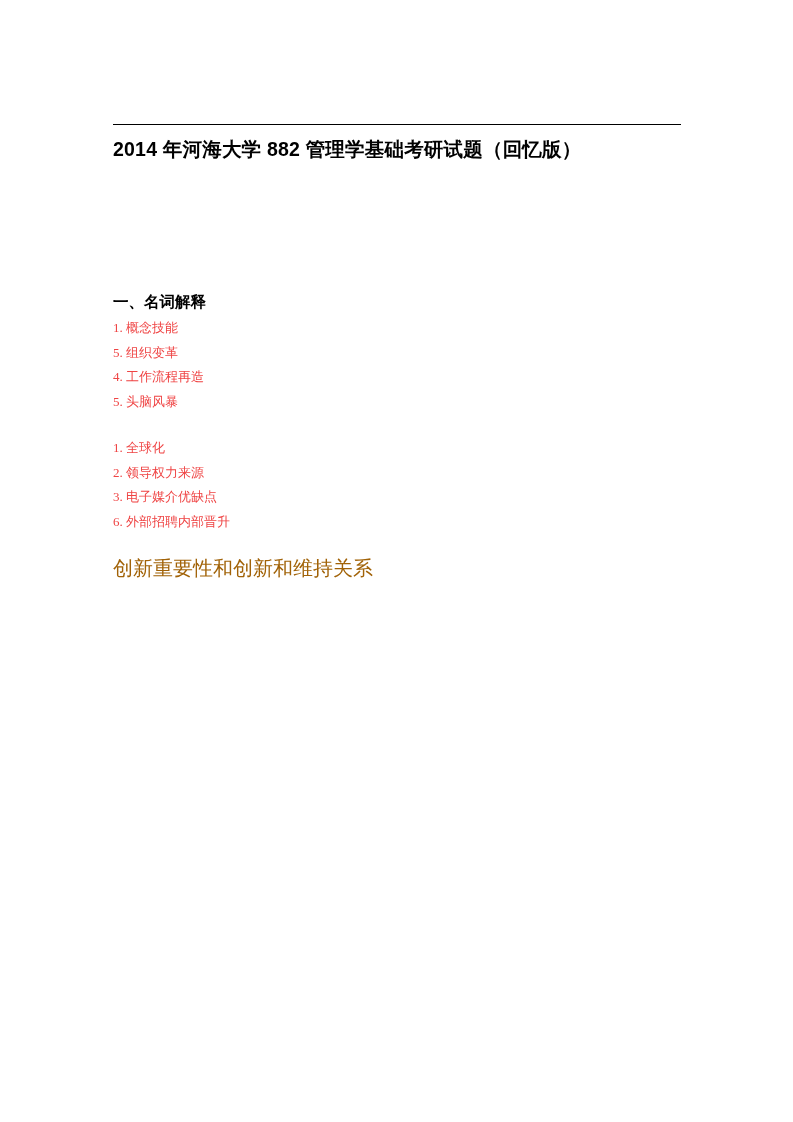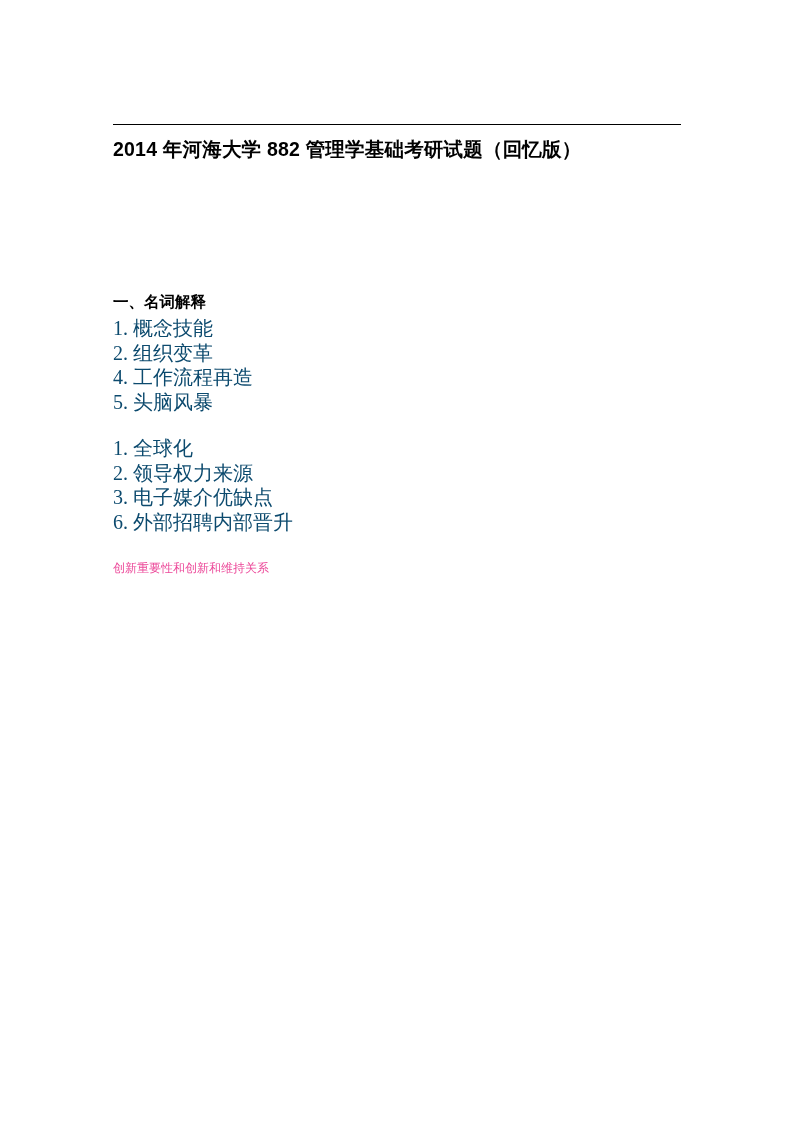--- a/index.html
+++ b/index.html
@@ -59,46 +59,46 @@
   .section-heading {
     font-family: "Liberation Sans", "DejaVu Sans", sans-serif;
     font-weight: bold;
     font-size: 15.5px;
     line-height: 24px;
     color: #000000;
     margin-bottom: 2px;
   }
   .item {
     font-family: "Liberation Serif", "DejaVu Serif", serif;
-    font-size: 20px;
+    font-size: 13px;
     line-height: 24.5px;
-    color: #0c4a6e;
+    color: #ef4444;
   }
   .plain-line {
     font-family: "Liberation Serif", "DejaVu Serif", serif;
-    font-size: 12px;
+    font-size: 20px;
     line-height: 24.5px;
-    color: #ec4899;
+    color: #a16207;
   }
 </style>
 </head>
 <body>
 
 <div class="page">
 
   <div class="header-rule"></div>
 
   <div class="doc-title">2014 年河海大学 882 管理学基础考研试题（回忆版）</div>
 
   <div class="content">
 
     <div class="section">
       <div class="section-heading">一、名词解释</div>
       <div class="item">1. 概念技能</div>
-      <div class="item">2. 组织变革</div>
+      <div class="item">5. 组织变革</div>
       <div class="item">4. 工作流程再造</div>
       <div class="item">5. 头脑风暴</div>
     </div>
 
     <div class="section">
       <div class="item">1. 全球化</div>
       <div class="item">2. 领导权力来源</div>
       <div class="item">3. 电子媒介优缺点</div>
       <div class="item">6. 外部招聘内部晋升</div>
     </div>

